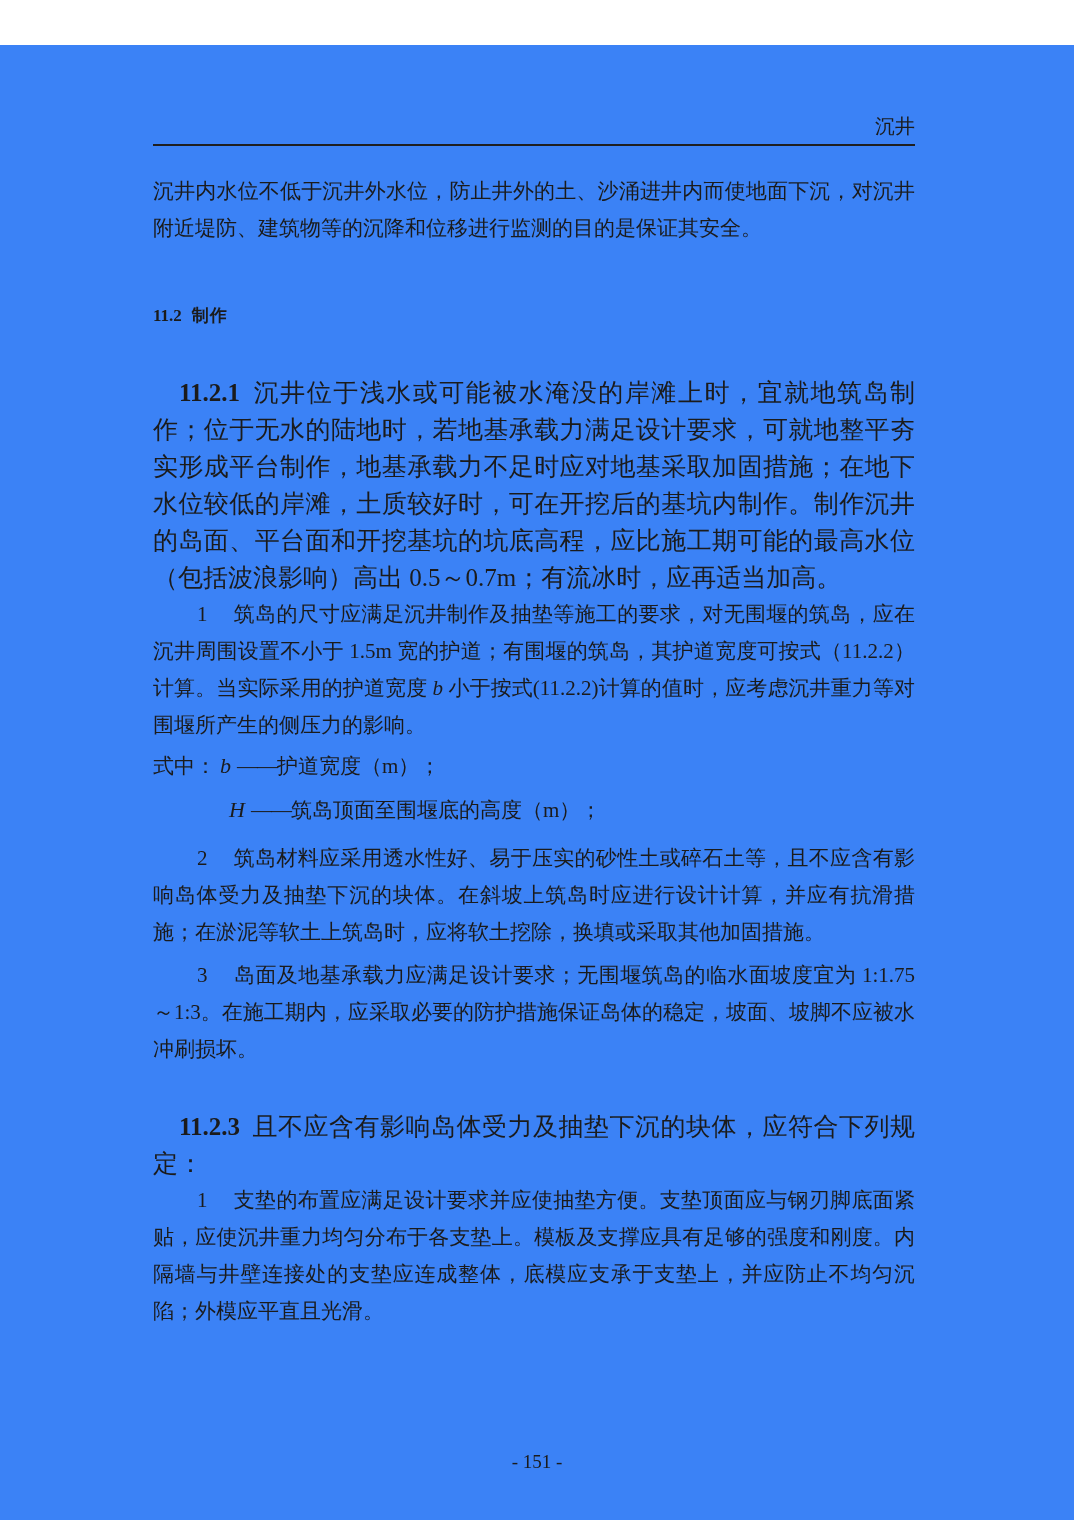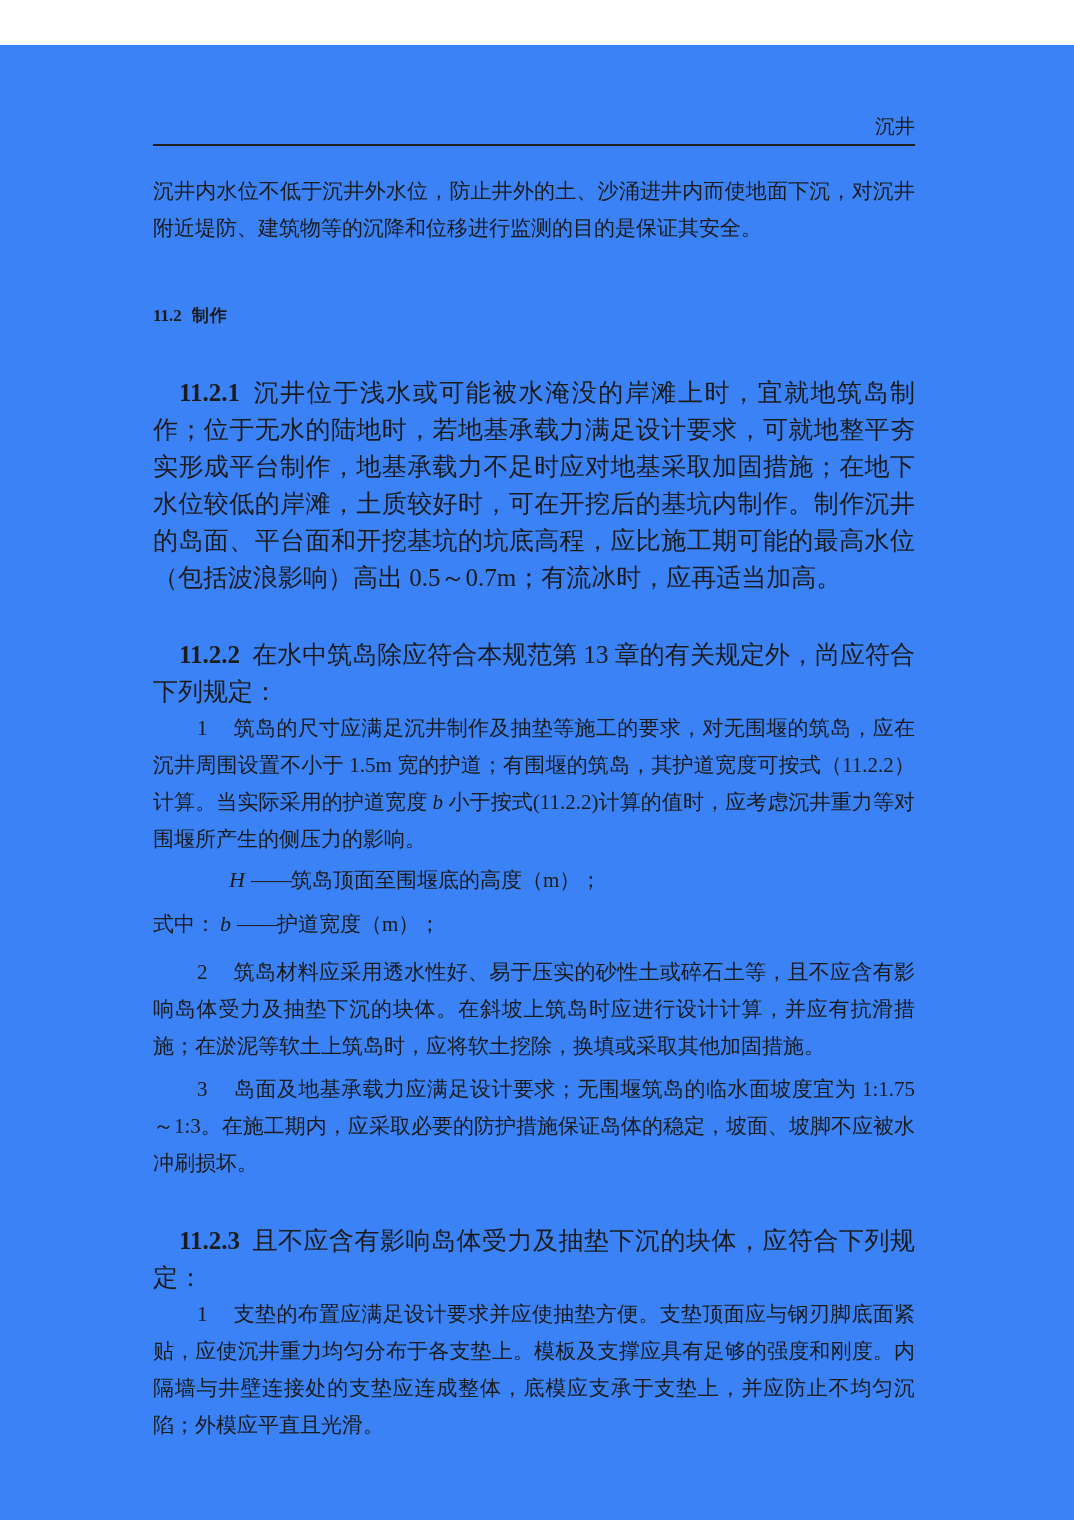--- a/index.html
+++ b/index.html
@@ -112,33 +112,33 @@
       <span>沉井</span>
     </div>
     <hr class="header-rule">
 
     <p class="intro">沉井内水位不低于沉井外水位，防止井外的土、沙涌进井内而使地面下沉，对沉井附近堤防、建筑物等的沉降和位移进行监测的目的是保证其安全。</p>
 
     <h2 class="section-heading"><span class="sec-num">11.2</span><span class="sec-title">制作</span></h2>
 
     <p class="clause mt-c1"><span class="clause-num">11.2.1</span><span>沉井位于浅水或可能被水淹没的岸滩上时，宜就地筑岛制作；位于无水的陆地时，若地基承载力满足设计要求，可就地整平夯实形成平台制作，地基承载力不足时应对地基采取加固措施；在地下水位较低的岸滩，土质较好时，可在开挖后的基坑内制作。制作沉井的岛面、平台面和开挖基坑的坑底高程，应比施工期可能的最高水位（包括波浪影响）高出 0.5～0.7m；有流冰时，应再适当加高。</span></p>
 
-    <p class="clause mt-c2"><span class="clause-num">11.2.2</span><span>在水中筑岛除应符合本规范第 13 章的有关规定外，尚应符合下列规定：</span></p>
 
     <p class="sub-item"><span class="item-num">1</span><span>筑岛的尺寸应满足沉井制作及抽垫等施工的要求，对无围堰的筑岛，应在沉井周围设置不小于 1.5m 宽的护道；有围堰的筑岛，其护道宽度可按式（11.2.2）计算。当实际采用的护道宽度 </span><span class="mvar">b</span><span> 小于按式(11.2.2)计算的值时，应考虑沉井重力等对围堰所产生的侧压力的影响。</span></p>
 
 
+    <p class="where-line"><span>式中：</span><span class="where-sym">b</span><span class="where-dash">——</span><span>护道宽度（m）；</span></p>
+
     <p class="where-line where-cont"><span class="where-sym">H</span><span class="where-dash">——</span><span>筑岛顶面至围堰底的高度（m）；</span></p>
-
-    <p class="where-line"><span>式中：</span><span class="where-sym">b</span><span class="where-dash">——</span><span>护道宽度（m）；</span></p>
 
 
     <p class="sub-item mt-i2"><span class="item-num">2</span><span>筑岛材料应采用透水性好、易于压实的砂性土或碎石土等，且不应含有影响岛体受力及抽垫下沉的块体。在斜坡上筑岛时应进行设计计算，并应有抗滑措施；在淤泥等软土上筑岛时，应将软土挖除，换填或采取其他加固措施。</span></p>
 
     <p class="sub-item mt-i3"><span class="item-num">3</span><span>岛面及地基承载力应满足设计要求；无围堰筑岛的临水面坡度宜为 1:1.75～1:3。在施工期内，应采取必要的防护措施保证岛体的稳定，坡面、坡脚不应被水冲刷损坏。</span></p>
 
     <p class="clause mt-c3"><span class="clause-num">11.2.3</span><span>且不应含有影响岛体受力及抽垫下沉的块体，应符合下列规定：</span></p>
 
     <p class="sub-item"><span class="item-num">1</span><span>支垫的布置应满足设计要求并应使抽垫方便。支垫顶面应与钢刃脚底面紧贴，应使沉井重力均匀分布于各支垫上。模板及支撑应具有足够的强度和刚度。内隔墙与井壁连接处的支垫应连成整体，底模应支承于支垫上，并应防止不均匀沉陷；外模应平直且光滑。</span></p>
 
   </div>
 
+  <div class="footer">- 151 -</div>
 </div>
 
 </body></html>

